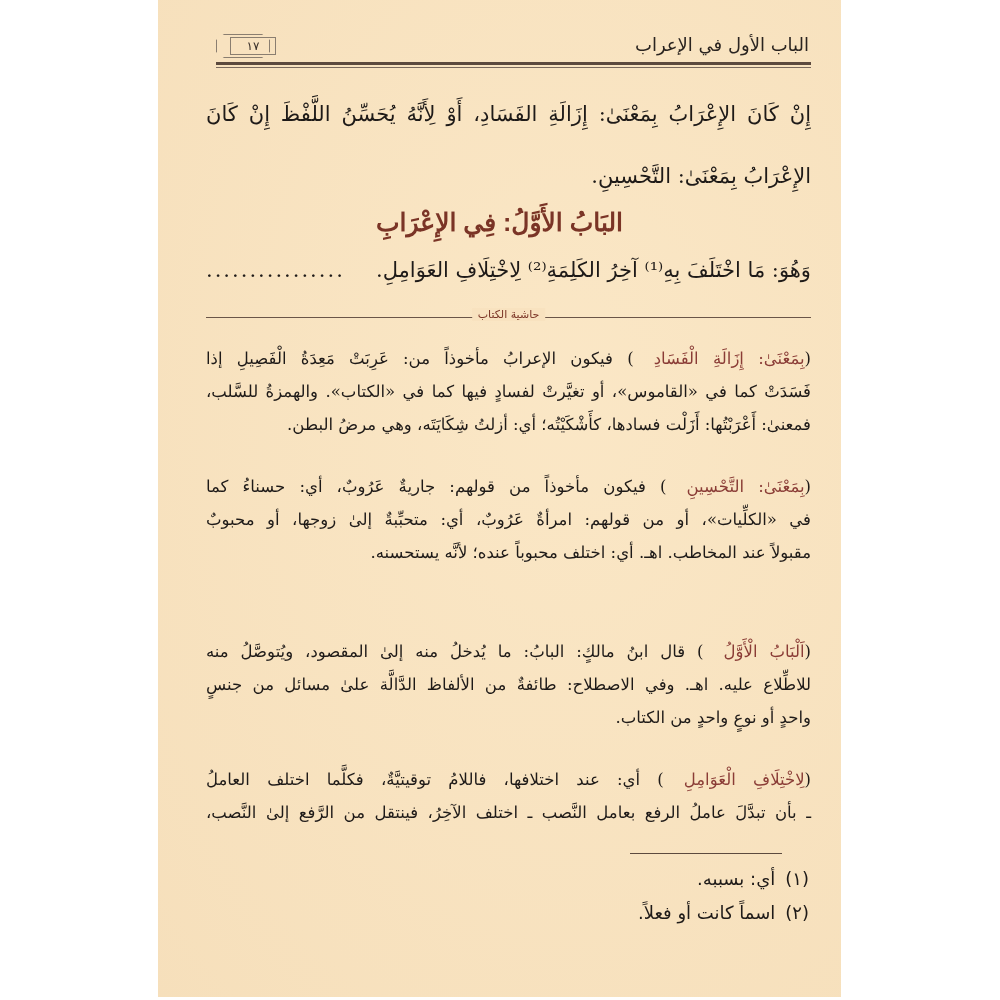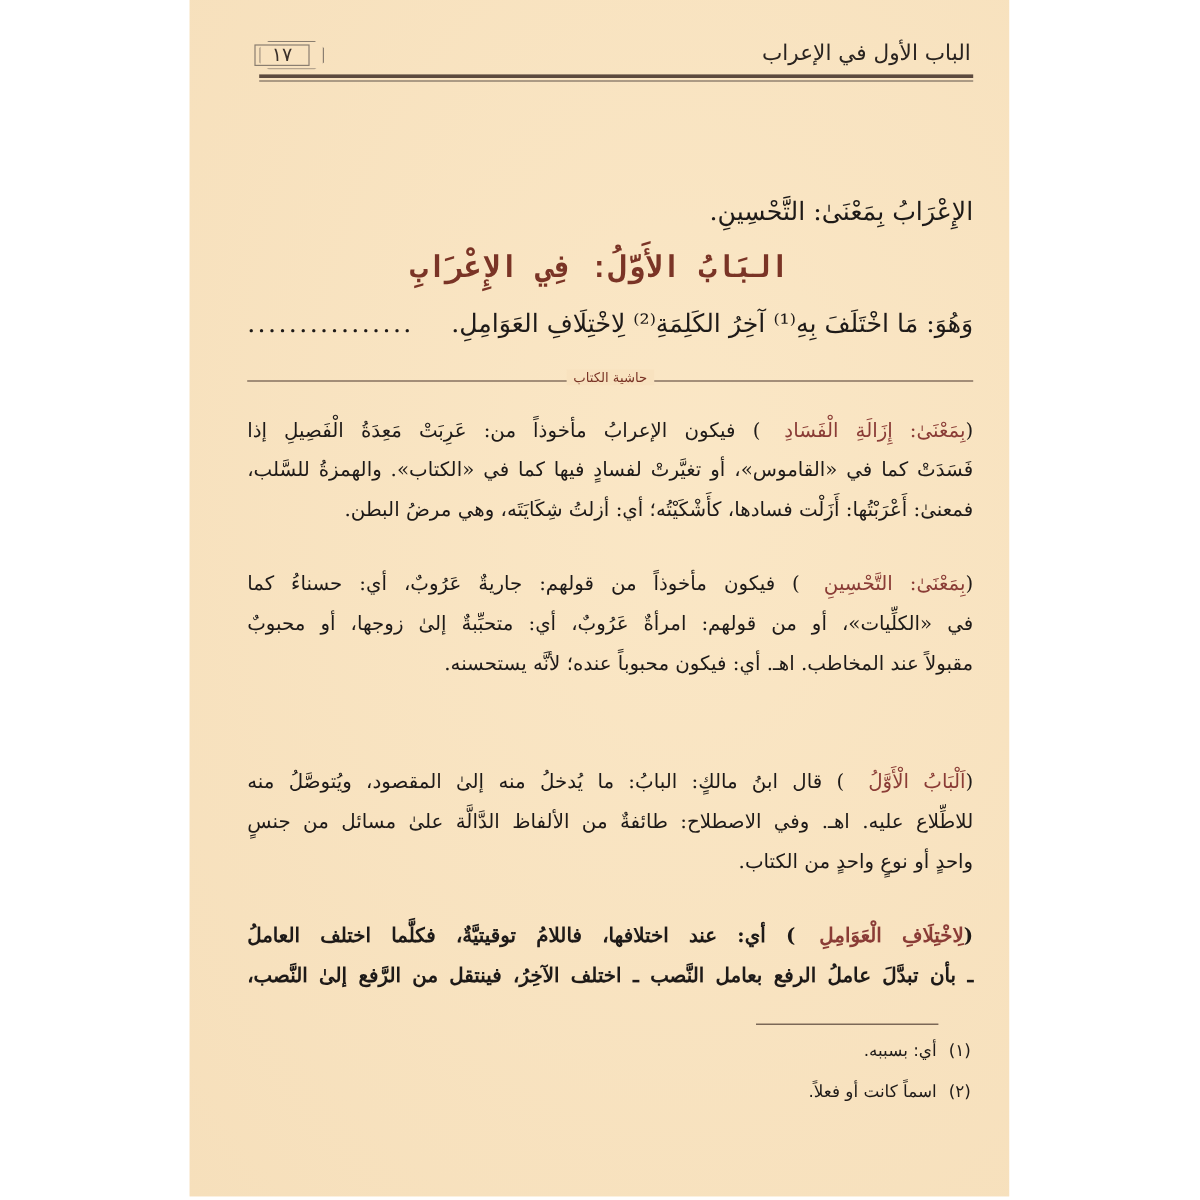--- a/index.html
+++ b/index.html
@@ -18,63 +18,64 @@
     position:absolute; right:32px; top:34px; font-size:18px; color:#2a2420;
     font-family:"DejaVu Sans", sans-serif;
   }
   .page-box {
     position:absolute; left:58px; top:34px; width:52px; height:22px;
     border:1.5px solid #8a7e70;
     clip-path: polygon(8px 0, calc(100% - 8px) 0, 100% 6px, 100% calc(100% - 6px), calc(100% - 8px) 100%, 8px 100%, 0 calc(100% - 6px), 0 6px);
     background:#f8e2bf;
   }
   .page-box-inner {
-    position:absolute; left:54px; top:37px; width:44px; height:16px; border:1px solid #8a7e70;
-    display:flex; align-items:center; justify-content:center; font-size:16px; color:#3a302a;
+    position:absolute; left:72px; top:37px; width:44px; height:16px; border:1px solid #8a7e70;
+    display:flex; align-items:center; justify-content:center; font-size:12px; color:#3a302a;
     font-family:Liberation Serif, serif;
   }
   .head-rule-1 { position:absolute; left:58px; right:30px; top:62px; height:3px; background:#5c4a3e; }
   .head-rule-2 { position:absolute; left:58px; right:30px; top:67px; height:1px; background:#7a6a5e; }
 
   .main-line {
     position:absolute; left:48px; right:30px; font-size:21px; color:#1e1a18; white-space:nowrap;
     text-align:justify; text-align-last:justify;
   }
   .title {
     position:absolute; left:0; right:0; top:208px; text-align:center; font-size:25px;
-    color:#7a3426; font-weight:bold; font-family:Liberation Mono, monospace;
+    color:#7a3426; font-weight:bold; font-family:Liberation Sans, sans-serif;
   }
   .dots { letter-spacing:2px; }
   .divider {
     position:absolute; left:48px; right:30px; top:308px; height:14px;
   }
   .divider .rule { position:absolute; left:0; right:0; top:9px; height:1px; background:#6a5548; }
   .divider .label {
     position:absolute; left:50%; transform:translateX(-50%); top:0; padding:0 6px;
     background:#f8e2bf; color:#7a3426; font-size:11px; font-family:"DejaVu Sans", sans-serif;
   }
   .commentary { position:absolute; left:48px; right:30px; font-size:16.5px; color:#1e1a18; }
   .commentary .line { height:33px; line-height:33px; white-space:nowrap; text-align:justify; text-align-last:justify; }
   .commentary .line.last { text-align-last:right; }
   .lemma { color:#8a3c36;margin-left:20px; }
   .fn-rule { position:absolute; left:472px; width:152px; top:853px; height:1px; background:#5c4a3e; }
-  .footnotes { position:absolute; right:32px; font-size:14px; color:#1e1a18; font-family:"DejaVu Sans", sans-serif; }
+  .footnotes { position:absolute; right:32px; font-size:18px; color:#1e1a18; font-family:"DejaVu Sans", sans-serif; }
   .fn-num { margin-left:10px; }
 </style>
 </head>
 <body>
 
 <div class="page">
 
   <div class="running-head rtl">الباب الأول في الإعراب</div>
   <div class="page-box"></div>
   <div class="page-box-inner">١٧</div>
   <div class="head-rule-1"></div>
   <div class="head-rule-2"></div>
 
+  <div class="main-line rtl" style="top:102px;">إِنْ كَانَ الإِعْرَابُ بِمَعْنَىٰ: إِزَالَةِ الفَسَادِ، أَوْ لِأَنَّهُ يُحَسِّنُ اللَّفْظَ إِنْ كَانَ</div>
   <div class="main-line rtl" style="top:164px; text-align-last:right;">الإِعْرَابُ بِمَعْنَىٰ: التَّحْسِينِ.</div>
 
   <div class="title rtl">البَابُ الأَوَّلُ: فِي الإِعْرَابِ</div>
 
   <div class="main-line rtl" style="top:258px; text-align-last:right; display:flex; justify-content:space-between;">
     <span>وَهُوَ: مَا اخْتَلَفَ بِهِ⁽¹⁾ آخِرُ الكَلِمَةِ⁽²⁾ لِاخْتِلَافِ العَوَامِلِ.</span>
     <span class="dots">................</span>
   </div>
 
   <div class="divider">
@@ -84,30 +85,30 @@
 
   <div class="commentary rtl" style="top:342px;">
     <div class="line">(<span class="lemma">بِمَعْنَىٰ: إِزَالَةِ الْفَسَادِ</span>) <span>فيكون الإعرابُ مأخوذاً من: عَرِبَتْ مَعِدَةُ الْفَصِيلِ إذا</span></div>
     <div class="line">فَسَدَتْ كما في «القاموس»، أو تغيَّرتْ لفسادٍ فيها كما في «الكتاب». والهمزةُ للسَّلب،</div>
     <div class="line last">فمعنىٰ: أَعْرَبْتُها: أَزَلْت فسادها، كأَشْكَيْتُه؛ أي: أزلتُ شِكَايَتَه، وهي مرضُ البطن.</div>
   </div>
 
   <div class="commentary rtl" style="top:470px;">
     <div class="line">(<span class="lemma">بِمَعْنَىٰ: التَّحْسِينِ</span>) <span>فيكون مأخوذاً من قولهم: جاريةٌ عَرُوبٌ، أي: حسناءُ كما</span></div>
     <div class="line">في «الكلِّيات»، أو من قولهم: امرأةٌ عَرُوبٌ، أي: متحبِّبةٌ إلىٰ زوجها، أو محبوبٌ</div>
-    <div class="line last">مقبولاً عند المخاطب. اهـ. أي: فيكون محبوباً عنده؛ لأنَّه يستحسنه.</div>
+    <div class="line last">مقبولاً عند المخاطب. اهـ. أي: اختلف محبوباً عنده؛ لأنَّه يستحسنه.</div>
   </div>
 
   <div class="commentary rtl" style="top:635px;">
     <div class="line">(<span class="lemma">اَلْبَابُ الْأَوَّلُ</span>) <span>قال ابنُ مالكٍ: البابُ: ما يُدخلُ منه إلىٰ المقصود، ويُتوصَّلُ منه</span></div>
     <div class="line">للاطِّلاع عليه. اهـ. وفي الاصطلاح: طائفةٌ من الألفاظ الدَّالَّة علىٰ مسائل من جنسٍ</div>
     <div class="line last">واحدٍ أو نوعٍ واحدٍ من الكتاب.</div>
   </div>
 
-  <div class="commentary rtl" style="top:763px;font-weight:bold;">
+  <div class="commentary rtl" style="top:763px;">
     <div class="line">(<span class="lemma">لِاخْتِلَافِ الْعَوَامِلِ</span>) <span>أي: عند اختلافها، فاللامُ توقيتيَّةٌ، فكلَّما اختلف العاملُ</span></div>
     <div class="line">ـ بأن تبدَّلَ عاملُ الرفع بعامل النَّصب ـ اختلف الآخِرُ، فينتقل من الرَّفع إلىٰ النَّصب،</div>
   </div>
 
   <div class="fn-rule"></div>
   <div class="footnotes rtl" style="top:868px;">
     <span class="fn-num">(١)</span><span>أي: بسببه.</span>
   </div>
   <div class="footnotes rtl" style="top:902px;">
     <span class="fn-num">(٢)</span><span>اسماً كانت أو فعلاً.</span>

